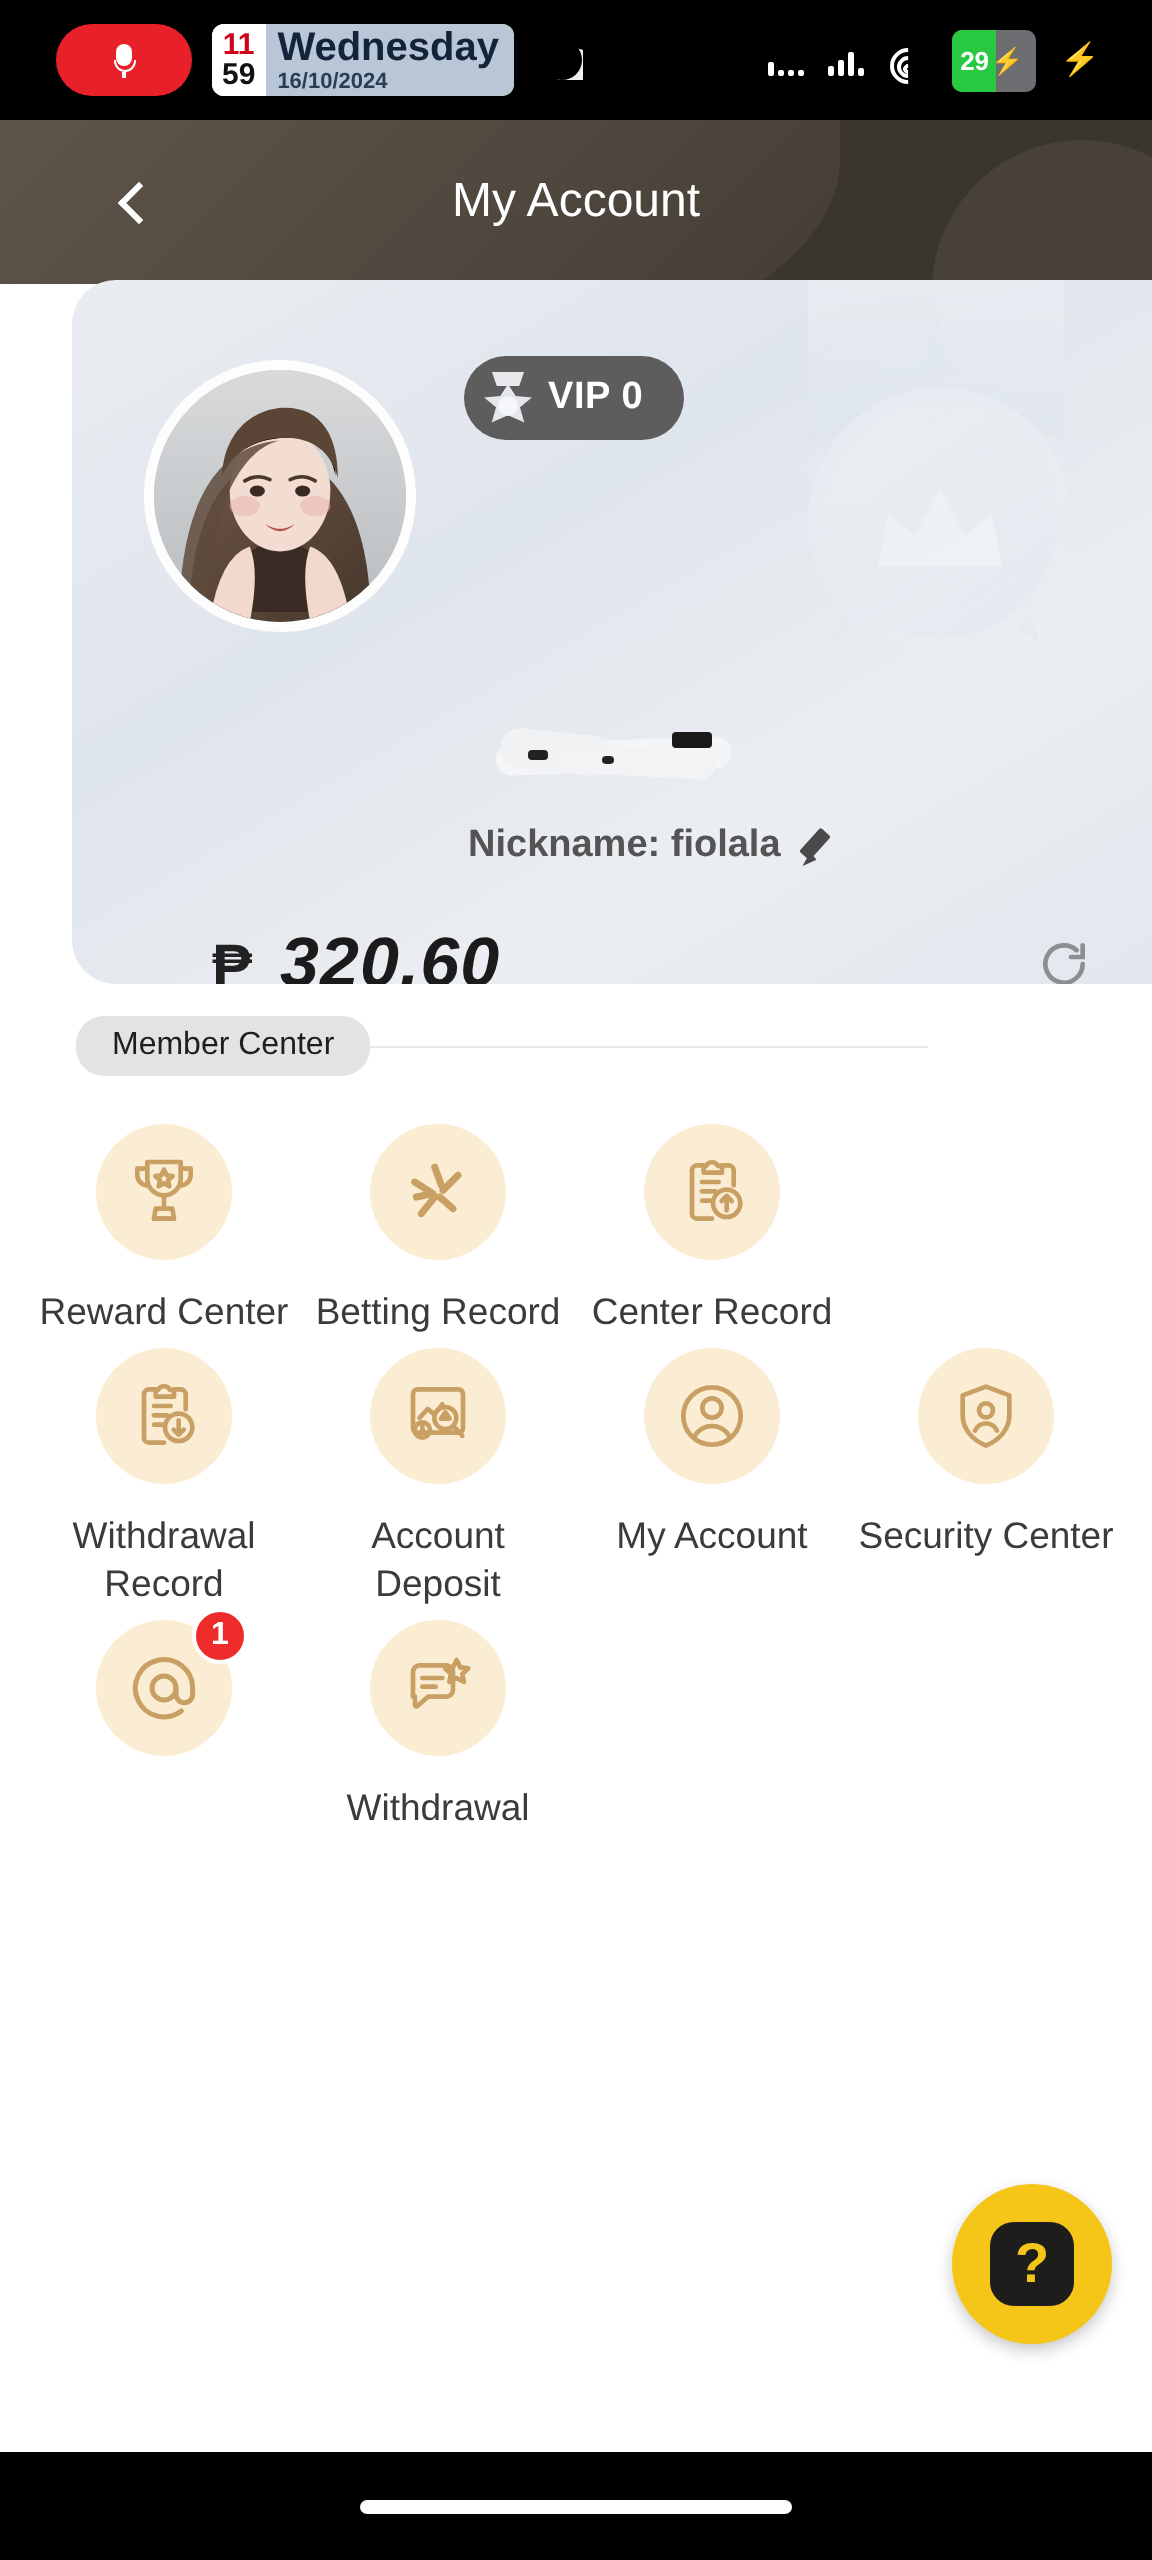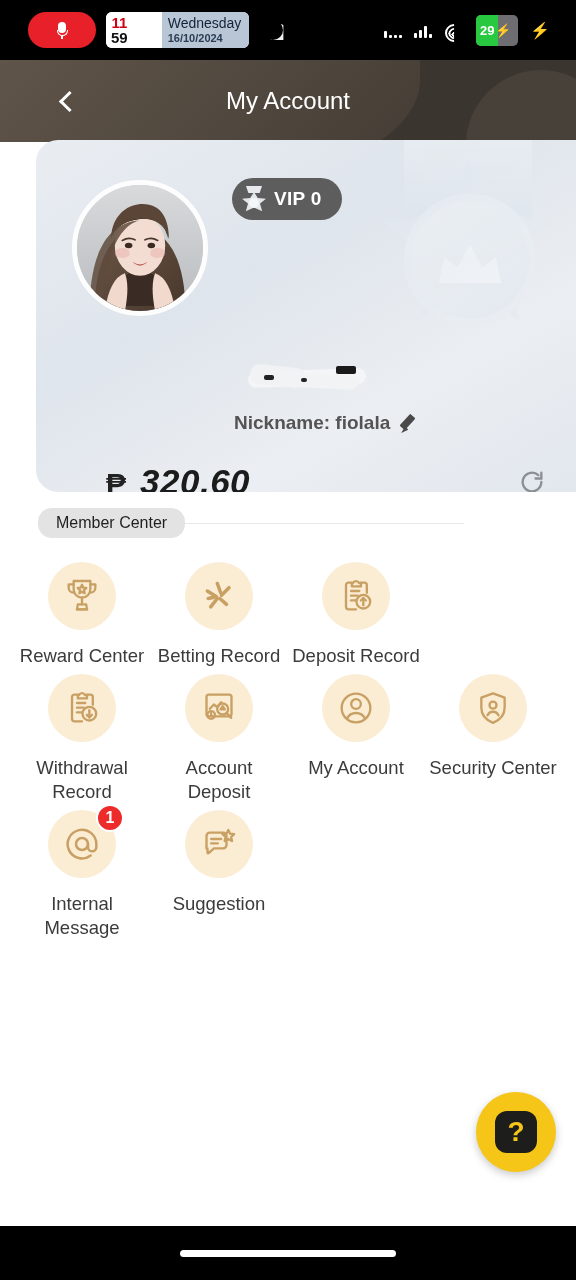--- a/index.html
+++ b/index.html
@@ -20,32 +20,32 @@
   .mic-pill {
     width: 68px; height: 36px; border-radius: 18px; background: #e8202a;
     display: flex; align-items: center; justify-content: center;
   }
   .mic-glyph { width: 11px; height: 17px; position: relative; }
   .mic-glyph .cap { position: absolute; top: 0; left: 1.5px; width: 8px; height: 11px; background: #fff; border-radius: 4px; }
   .mic-glyph .arc { position: absolute; bottom: 2.5px; left: 0; width: 11px; height: 6px;
       border: 1.6px solid #fff; border-top: none; border-radius: 0 0 6px 6px; }
   .mic-glyph .stem { position: absolute; bottom: 0; left: 4.7px; width: 1.8px; height: 3px; background: #fff; }
 
-  .clockchip { display: flex; height: 36px; border-radius: 6px; overflow: hidden; background: #fff; gap: 29px; }
+  .clockchip { display: flex; height: 36px; border-radius: 6px; overflow: hidden; background: #fff; }
   .cc-time {
     background: #fff; padding: 0 5px; display: flex; flex-direction: column;
     align-items: center; justify-content: center; line-height: 1;
   }
   .cc-hh { font-size: 15px; font-weight: bold; color: #d0021b; }
   .cc-mm { font-size: 15px; font-weight: bold; color: #111; }
   .cc-date {
     background: #b9c6d6; padding: 0 8px 0 6px; display: flex; flex-direction: column;
     align-items: flex-start; justify-content: center; line-height: 1.12;
   }
-  .cc-day { font-size: 14px; font-weight: normal; color: #12233a; }
+  .cc-day { font-size: 20px; font-weight: bold; color: #12233a; }
   .cc-ymd { font-size: 11px; font-weight: bold; color: #2b3d55; }
   .moon { width: 20px; height: 20px; position: relative; margin-left: 4px; }
   .moon::before {
     content: ""; position: absolute; inset: 0; border-radius: 50%;
     box-shadow: 6px 4px 0 0 #f0f0f0; clip-path: inset(0 0 0 30%);
   }
 
   .sb-right { margin-left: auto; margin-right: 26px; display: flex; align-items: center; gap: 12px; }
   .bars { display: flex; align-items: flex-end; gap: 2px; height: 15px; }
   .bars i { display: block; width: 3px; background: #fff; border-radius: 1px; }
@@ -375,21 +375,21 @@
               <path d="M10.2 4.2a2 2 0 0 1 3.6 0H15v2H9.5v-2z"></path>
               <path d="M9 9h5"></path>
                 <path d="M9 11.8h4"></path>
                 <path d="M9 14.6h2.5"></path>
               <circle cx="16.4" cy="15.4" r="4.1"></circle>
                 <path d="M16.4 17.5v-4.2"></path>
                 <path d="M14.9 14.7l1.5-1.5 1.5 1.5"></path>
             </svg>
           </span>
         </span>
-        <span class="cell-label">Deposit Record</span>
+        <span class="cell-label">Center Record</span>
       </div>
     </div>
 
     <div class="grid-row">
       <div class="cell">
         <span class="cell-icon-wrap">
           <span class="cell-icon">
             <svg viewBox="0 0 24 24" fill="none" stroke="#c9a063" stroke-width="1.4" stroke-linecap="round" stroke-linejoin="round">
               <path d="M15 4h2a1.5 1.5 0 0 1 1.5 1.5V10"></path>
                 <path d="M9.5 4H7.5A1.5 1.5 0 0 0 6 5.5v13A1.5 1.5 0 0 0 7.5 20H12"></path>
@@ -454,35 +454,34 @@
       <div class="cell">
         <span class="cell-icon-wrap">
           <span class="cell-icon">
             <svg viewBox="0 0 24 24" fill="none" stroke="#c9a063" stroke-width="1.5" stroke-linecap="round">
               <circle cx="12" cy="12" r="3.6"></circle>
               <path d="M15.6 12v1.9a2.5 2.5 0 0 0 5 0V12a8.6 8.6 0 1 0-3.4 6.9"></path>
             </svg>
           </span>
           <span class="badge">1</span>
         </span>
-        <span class="cell-label">Internal Message</span>
       </div>
 
       <div class="cell">
         <span class="cell-icon-wrap">
           <span class="cell-icon">
             <svg viewBox="0 0 24 24" fill="none" stroke="#c9a063" stroke-width="1.4" stroke-linecap="round" stroke-linejoin="round">
               <path d="M4.5 7.2A2 2 0 0 1 6.5 5.2h8a2 2 0 0 1 2 2v5.4a2 2 0 0 1-2 2H9l-3.2 2.8a.4.4 0 0 1-.7-.3v-2.5h-.6a2 2 0 0 1 0-1z"></path>
               <path d="M7.3 9h6"></path>
                 <path d="M7.3 11.6h4"></path>
               <path d="M17.6 3.6l1.1 2.2 2.4.3-1.8 1.7.5 2.4-2.2-1.2-2.2 1.2.5-2.4-1.8-1.7 2.4-.3z"></path>
             </svg>
           </span>
         </span>
-        <span class="cell-label">Suggestion</span>
+        <span class="cell-label">Withdrawal</span>
       </div>
 
 
       <div class="cell"></div>
     </div>
   </div>
 
   <div class="fab">
     <span class="fab-inner">
       <span class="fab-q">?</span>

